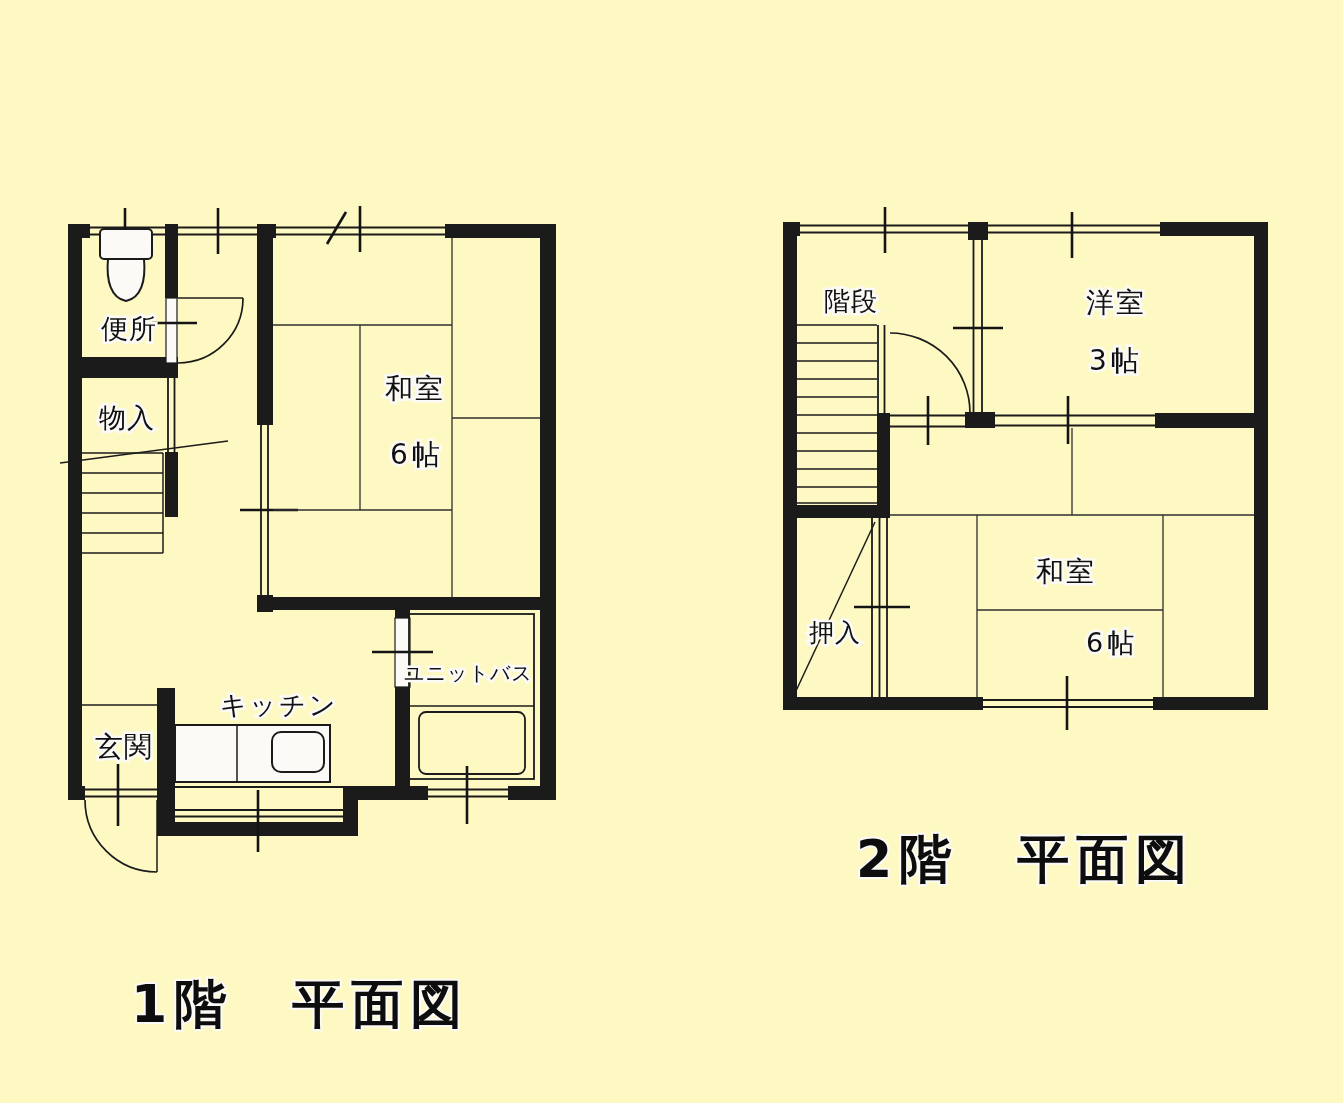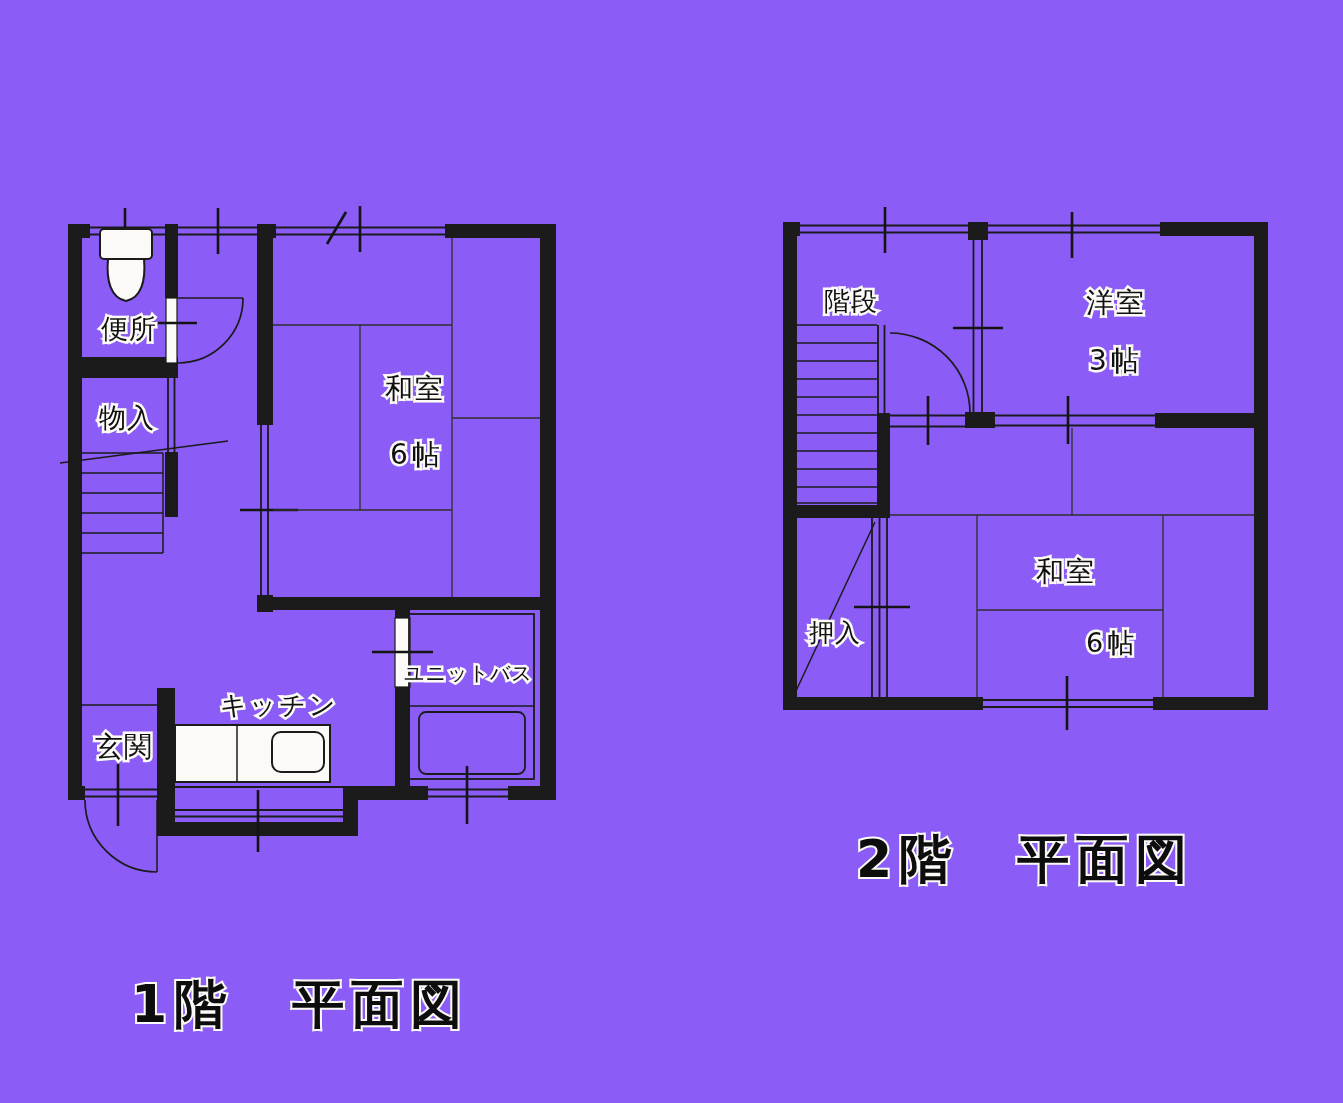--- a/index.html
+++ b/index.html
@@ -1,19 +1,19 @@
 <!DOCTYPE html>
 <html><head>
 <meta charset="utf-8">
 <style>
   html,body{margin:0;padding:0;background:#e8e8e6;}
   .page{
     position:relative;
     width:1343px;height:1103px;
-    background:#8b5cf6;
+    background:#fef9c3;
     overflow:hidden;
     font-family:"DejaVu Sans",sans-serif;
   }
   svg{position:absolute;left:0;top:0;}
   .wall{fill:#1b1b1b;stroke:none;}
   .thin{stroke:#1b1b1b;stroke-width:1.5;fill:none;}
   .win{stroke:#1b1b1b;stroke-width:1.8;fill:none;}
   .tick{stroke:#141414;stroke-width:2.6;fill:none;}
   .tatami{stroke:#2e2e2e;stroke-width:1.3;fill:none;}
   .fix{fill:#fbfaf7;stroke:#1b1b1b;stroke-width:2;}

